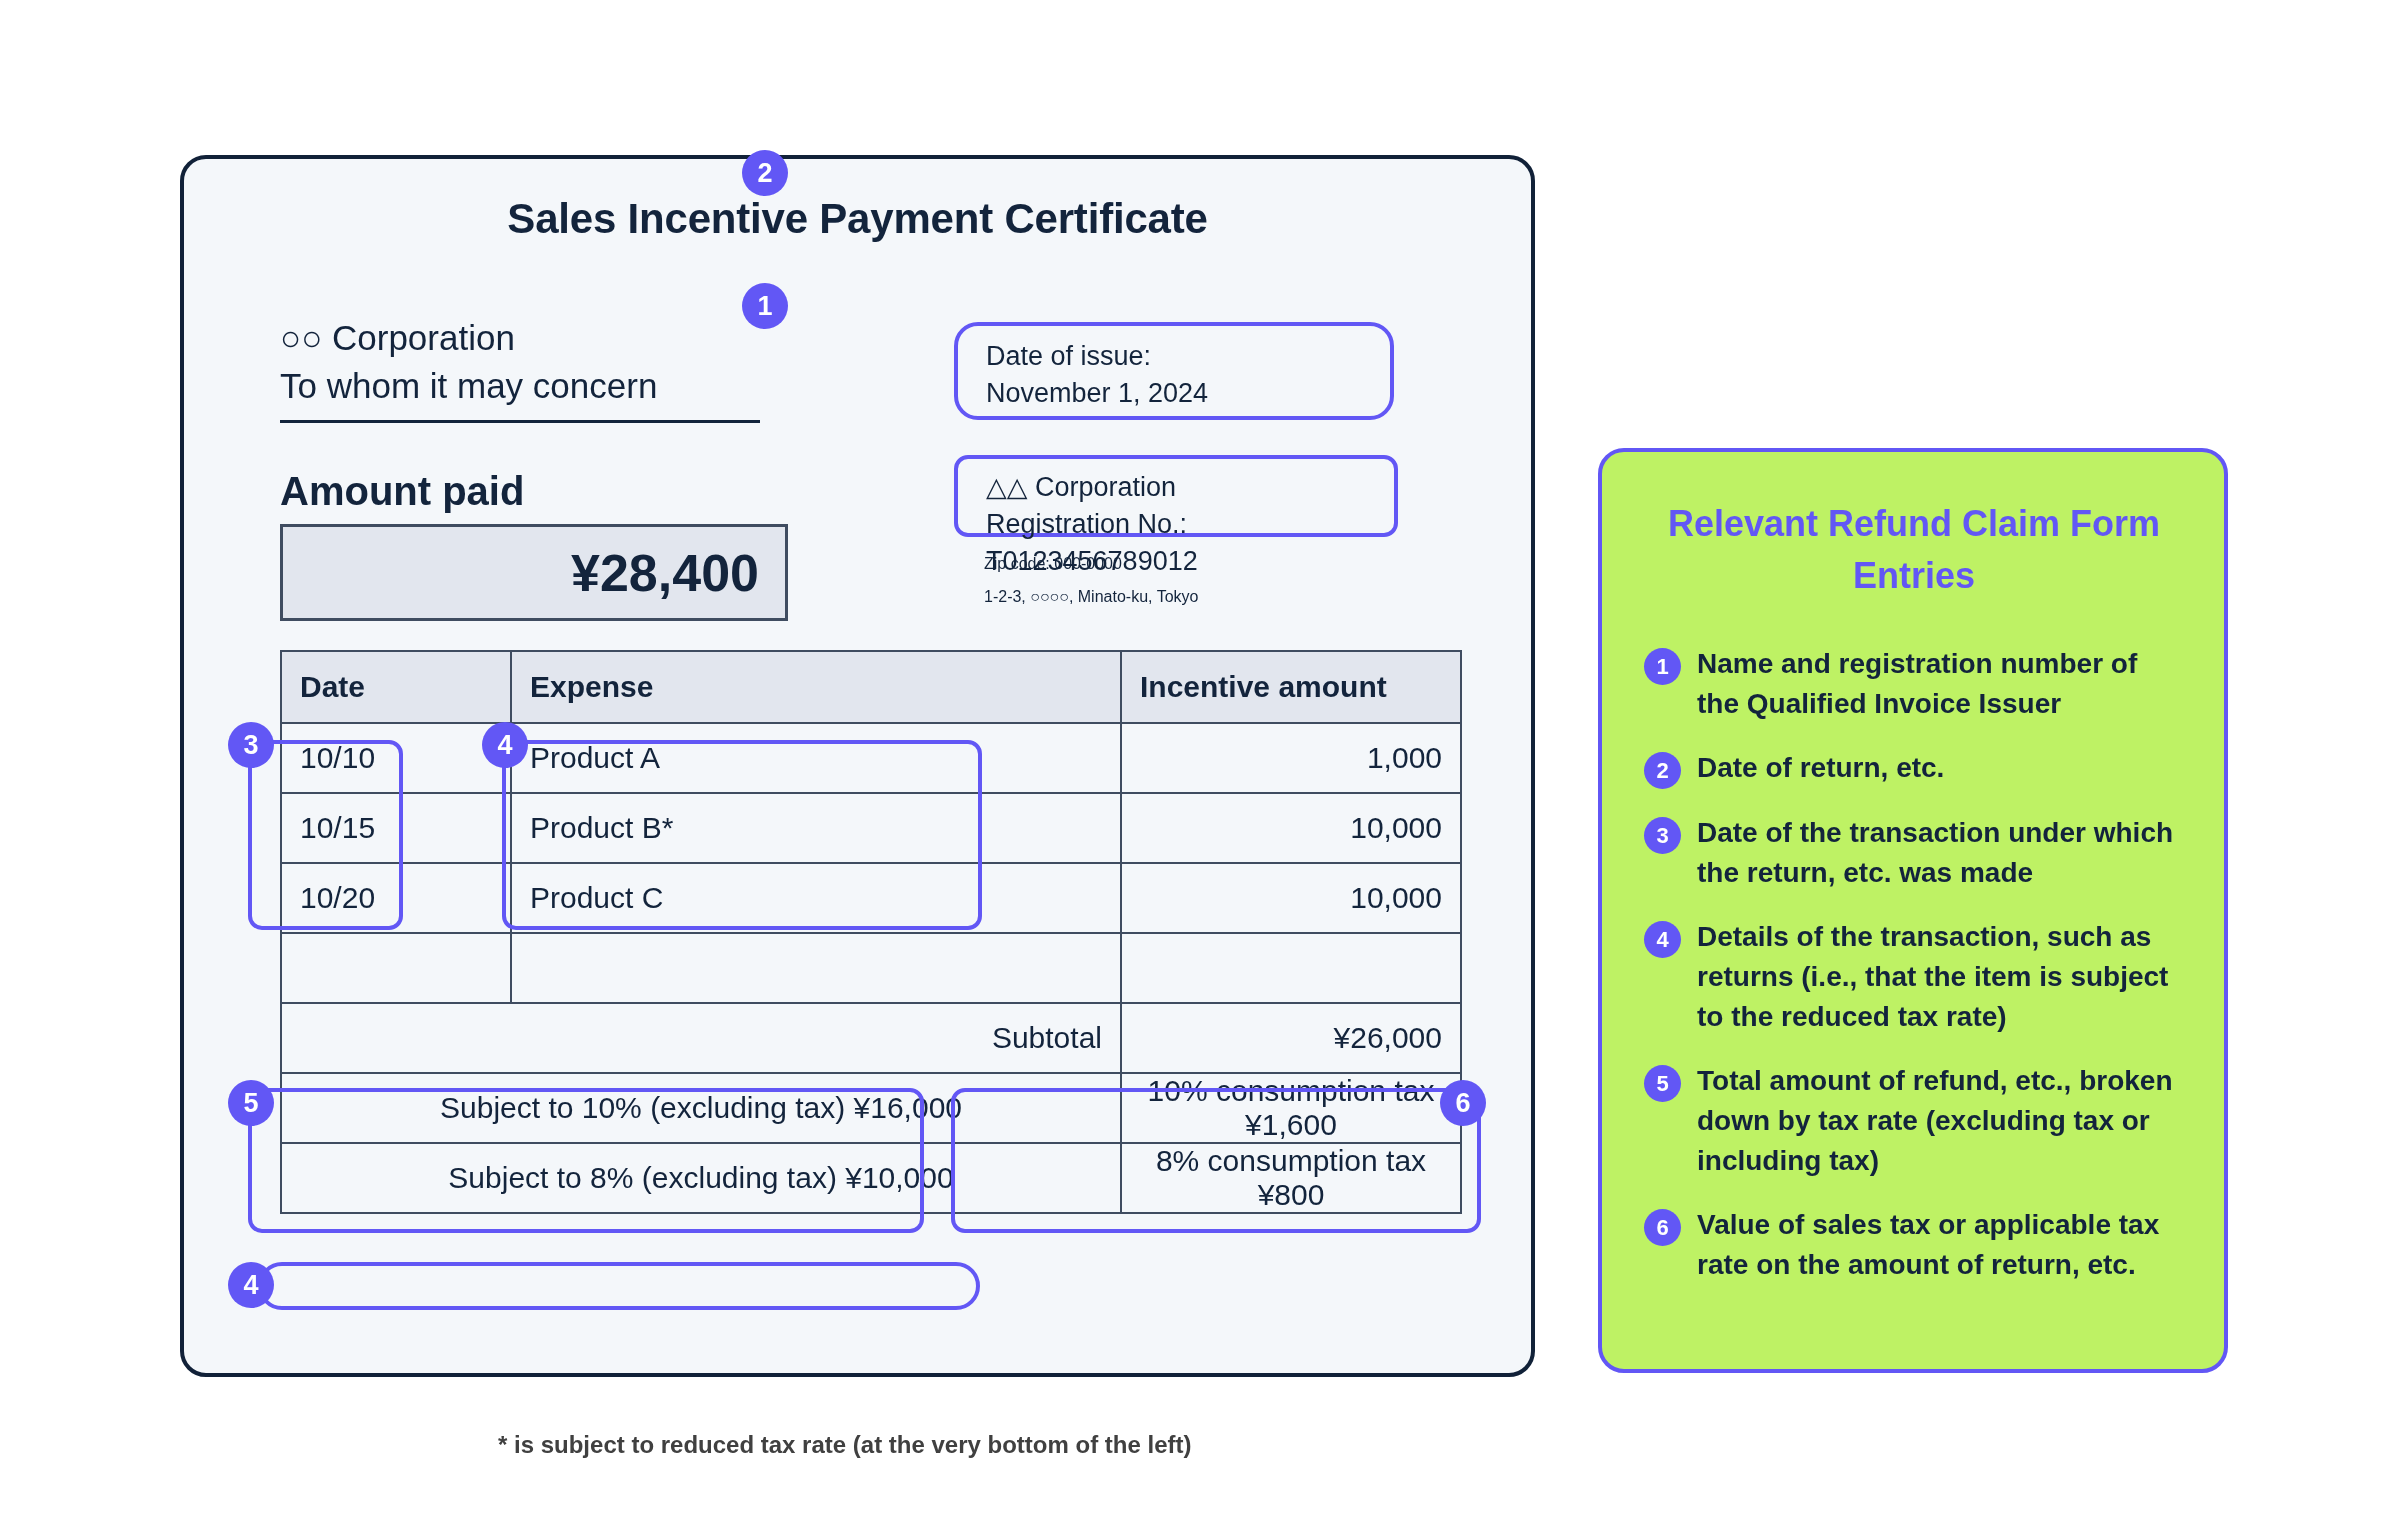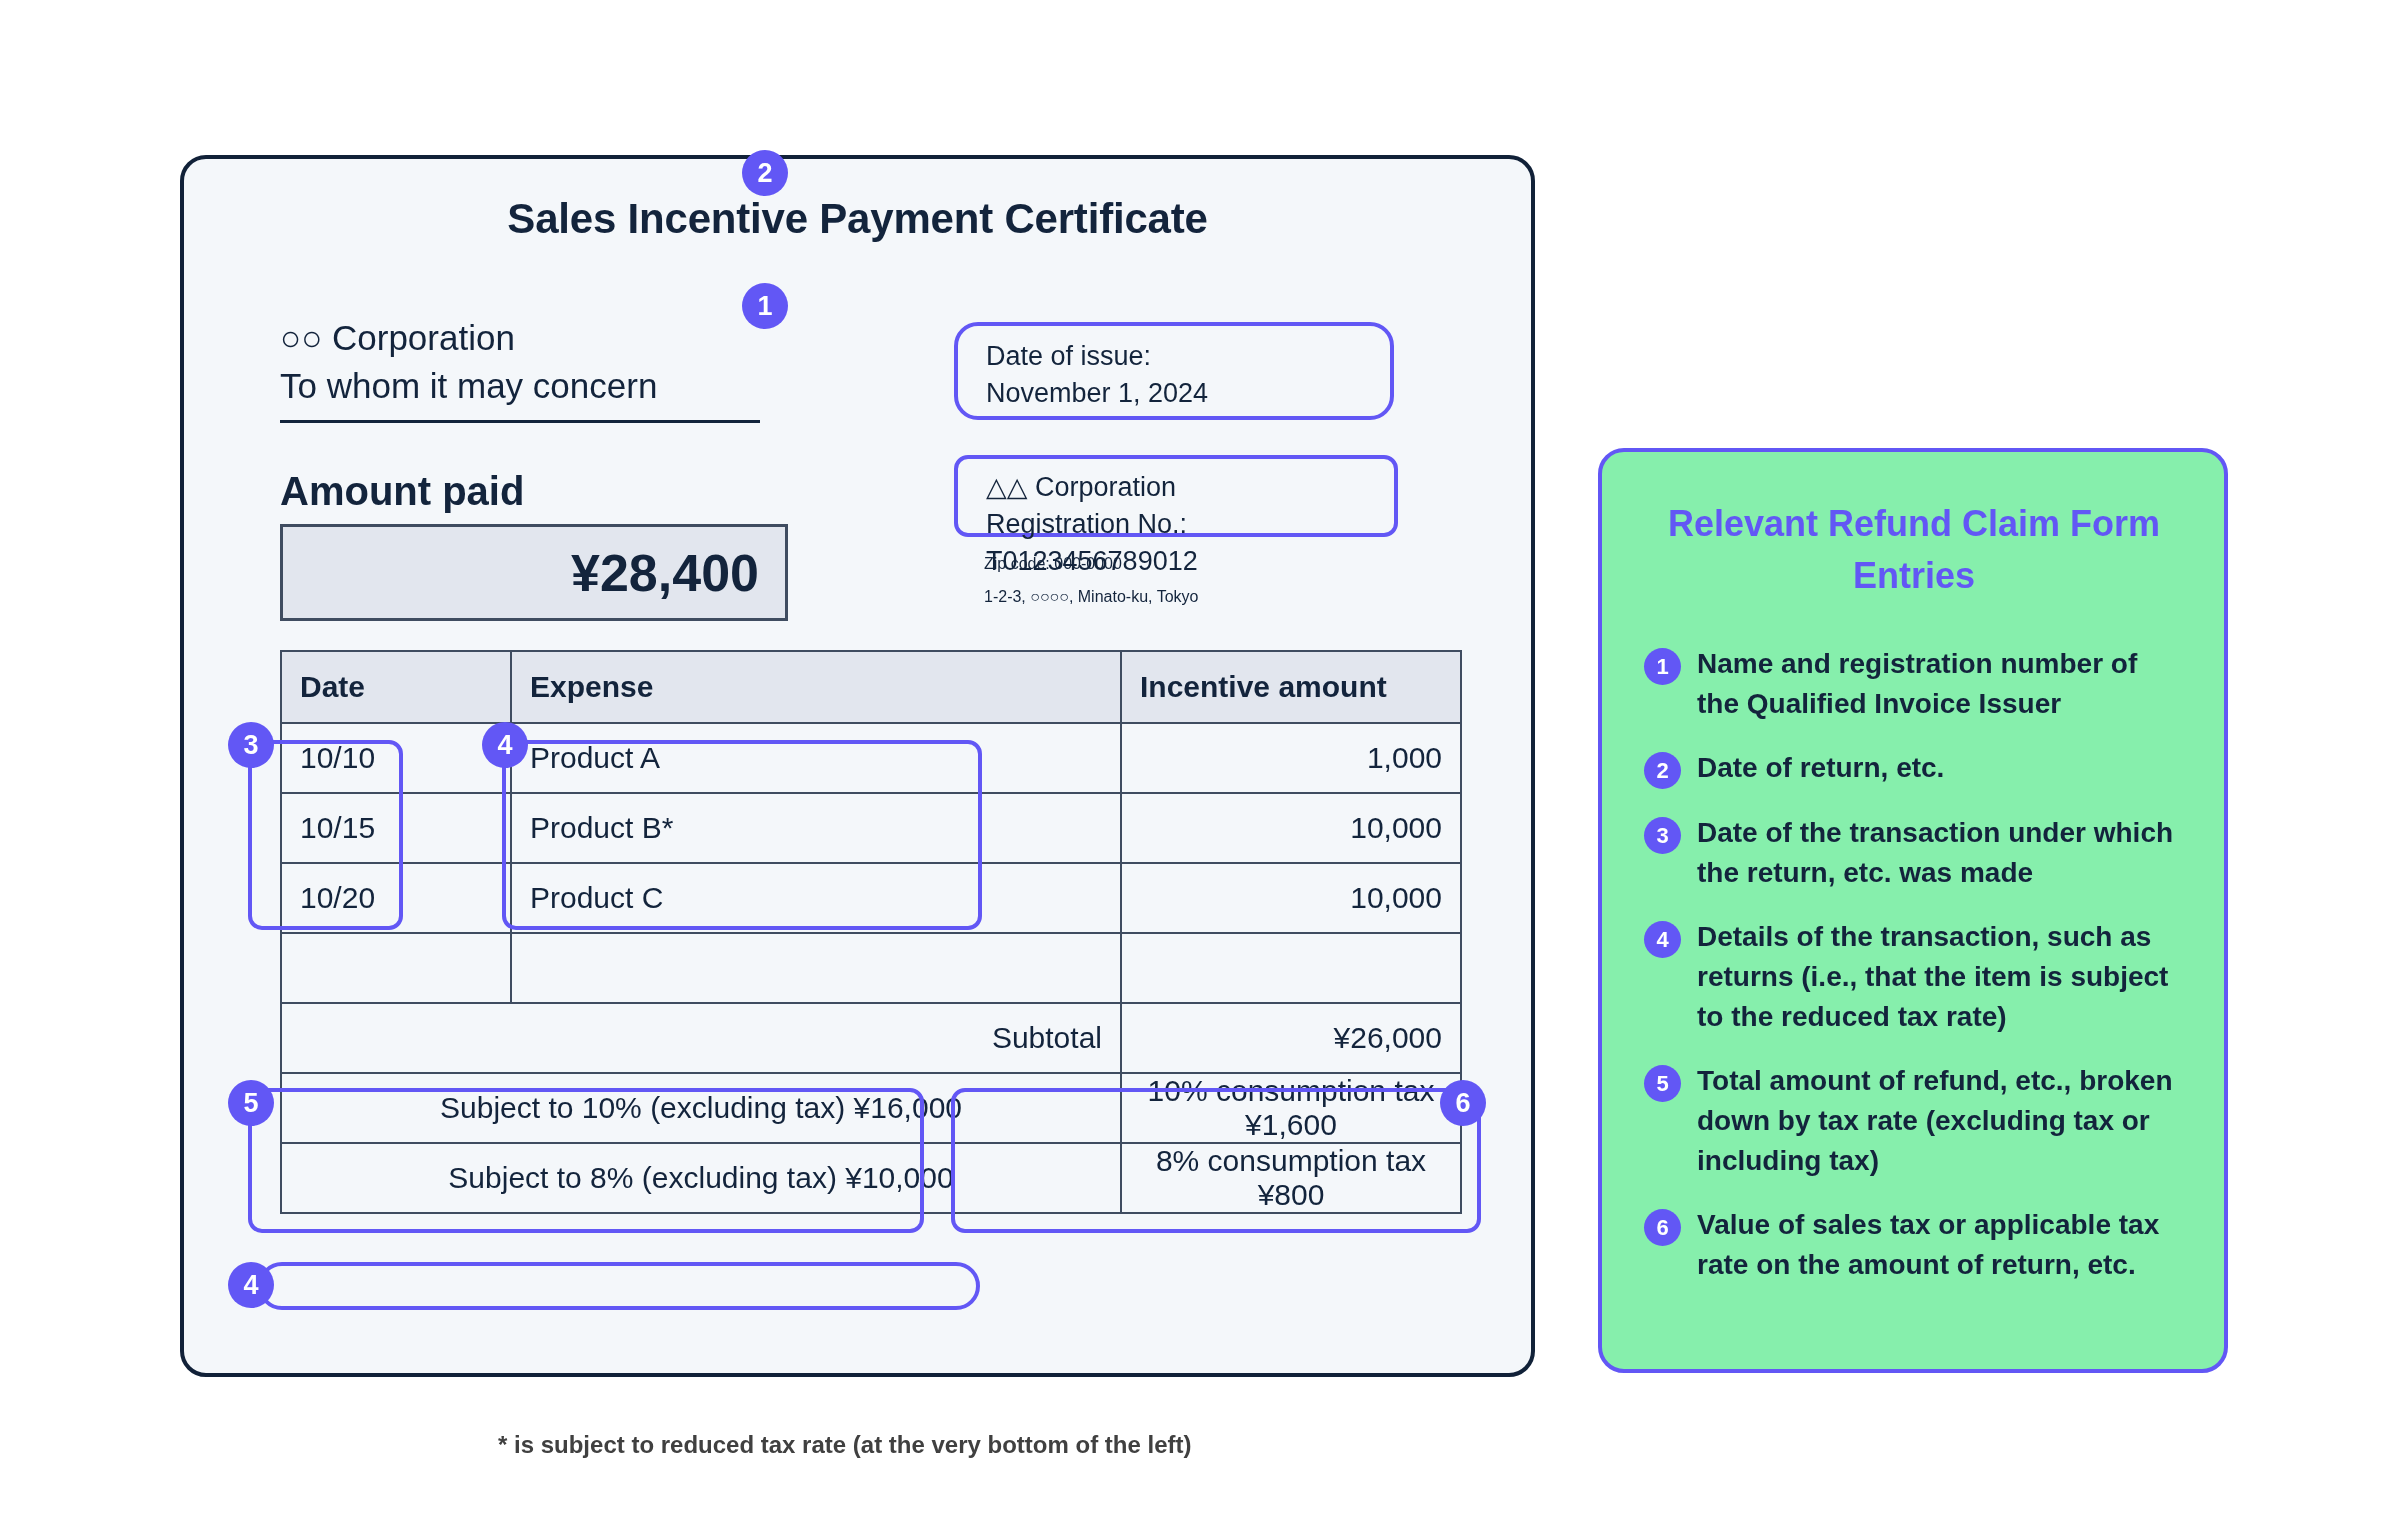--- a/index.html
+++ b/index.html
@@ -203,21 +203,21 @@
 
   
   #refund-panel {
     position: absolute;
     left: 1598px;
     top: 448px;
     width: 630px;
     height: 925px;
     border: 4px solid #6257f5;
     border-radius: 26px;
-    background: #86efac;
+    background: #bef264;
     padding: 46px 40px 0 42px;
   }
   #refund-panel-title {
     font-size: 36px;
     font-weight: bold;
     color: #6257f5;
     text-align: center;
     line-height: 52px;
     margin-bottom: 42px;
   }

